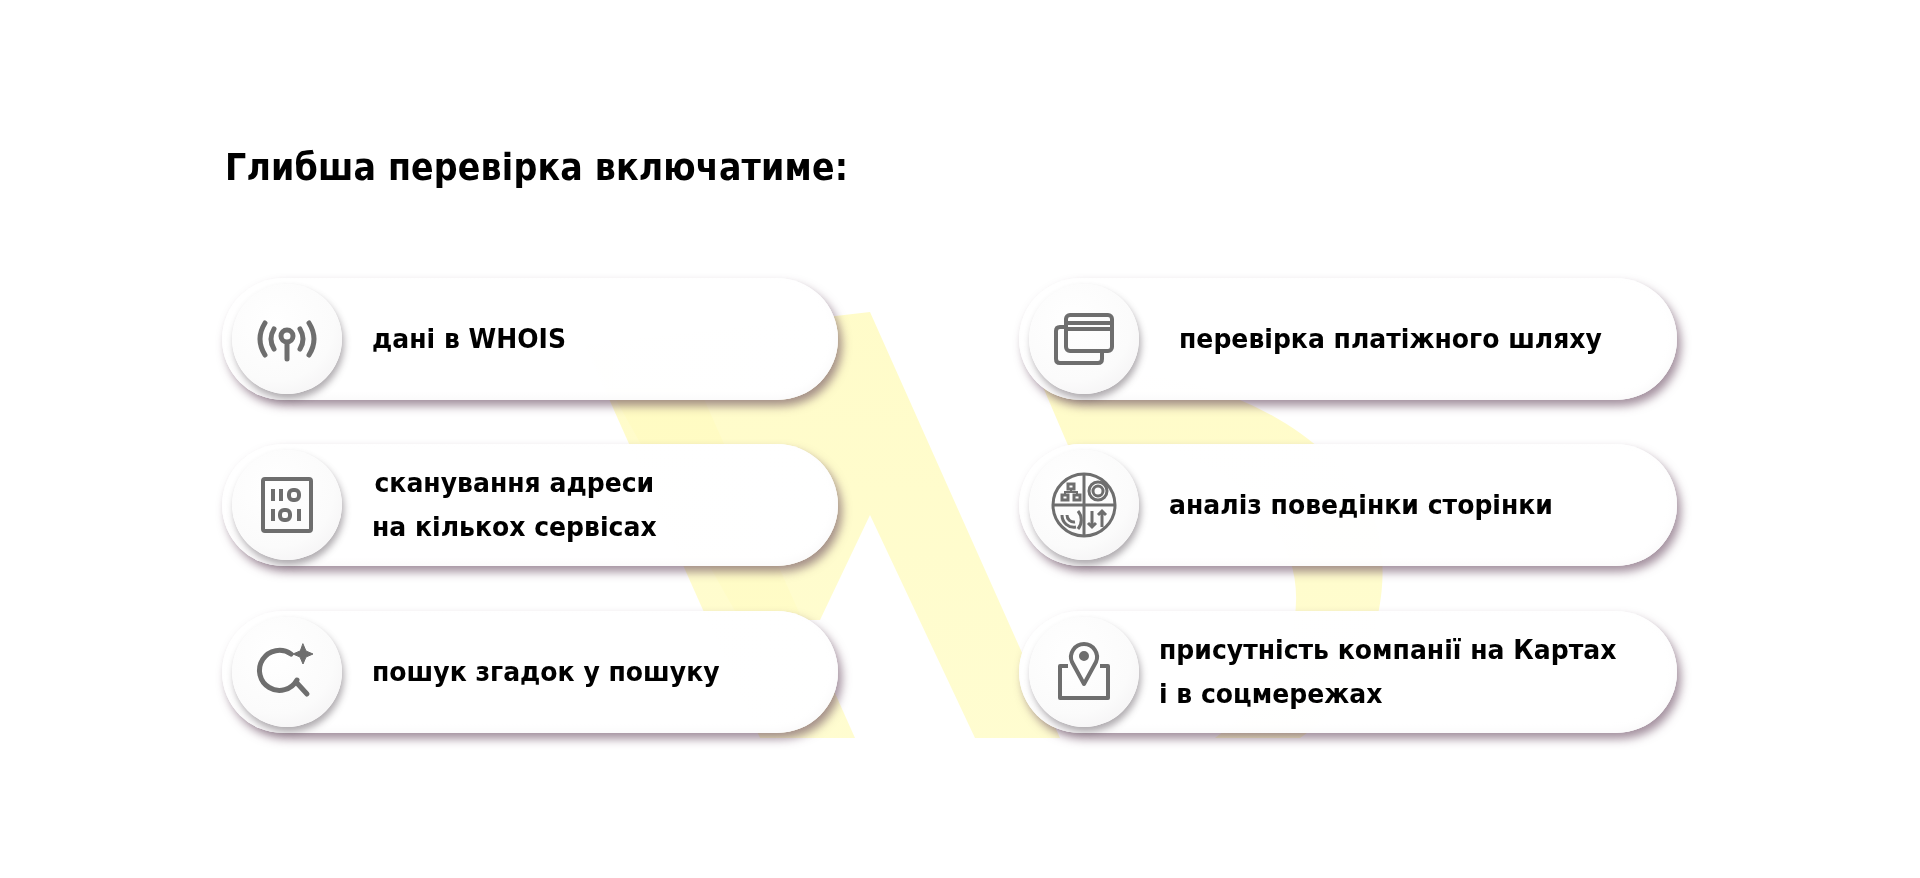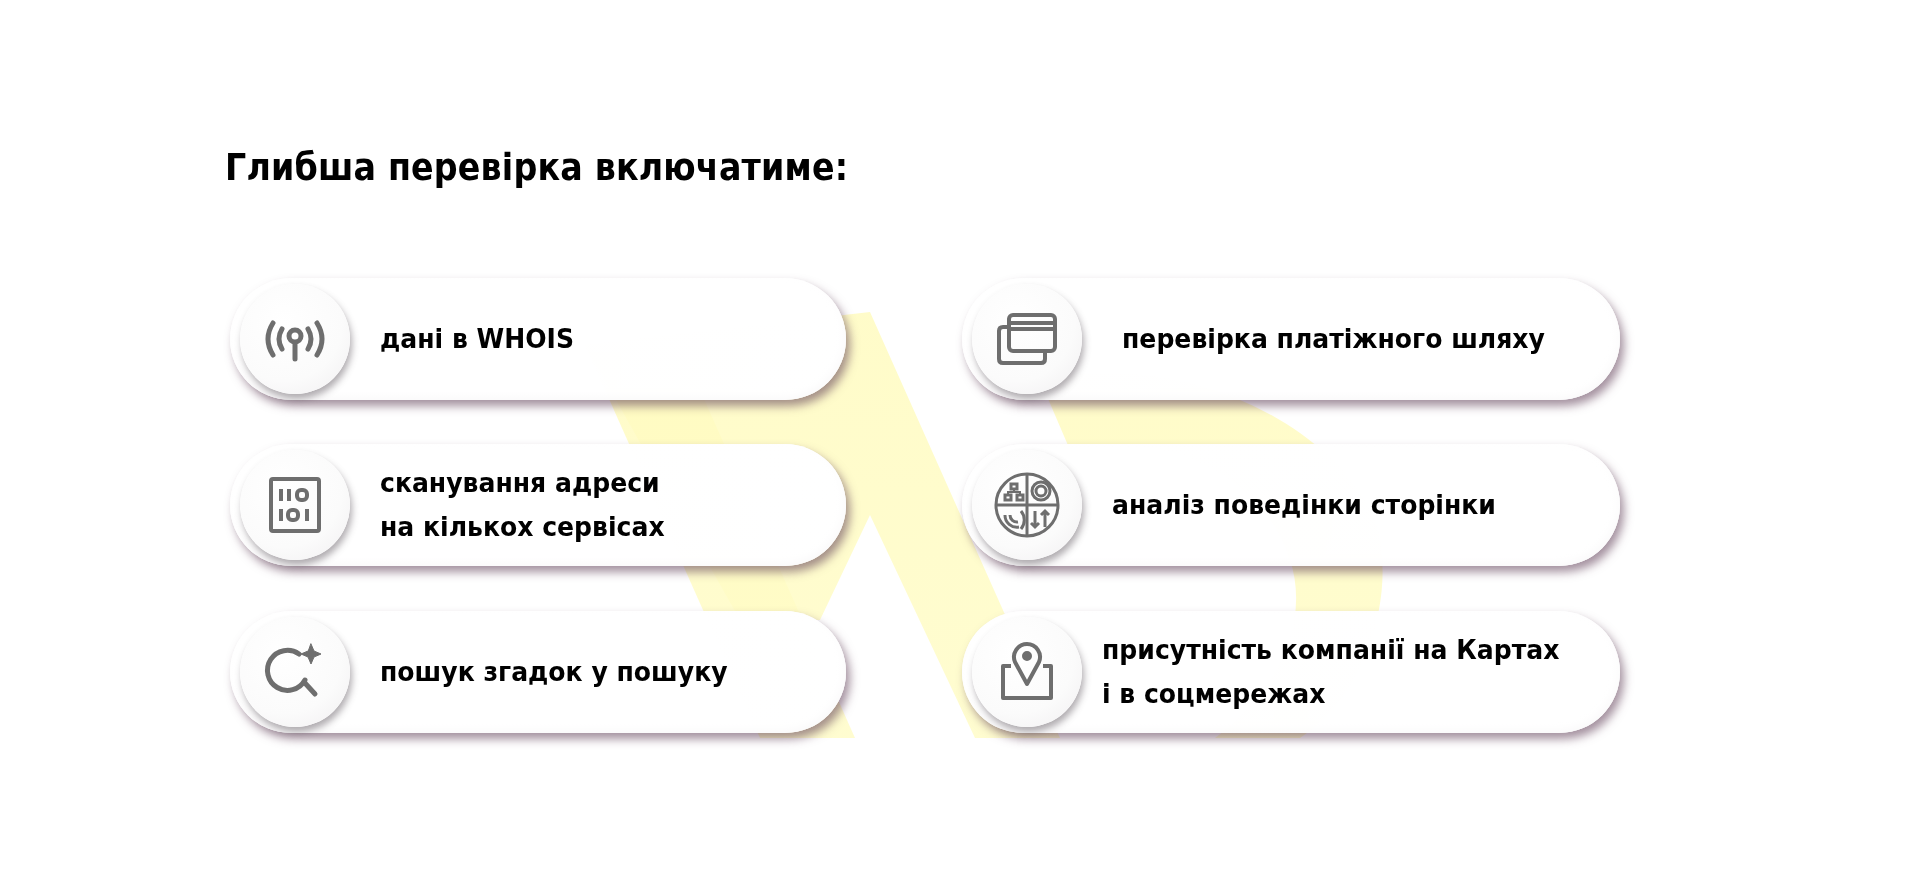--- a/index.html
+++ b/index.html
@@ -29,22 +29,22 @@
     box-shadow: 2px 5px 7px rgba(80,70,80,0.45), -2px 0 3px rgba(255,255,255,0.9);
     display: flex; align-items: center; justify-content: center;
   }
   .icon-circle svg { width: 72px; height: 72px; }
   .label {
     position: absolute; left: 150px; top: 0; bottom: 0; display: flex; flex-direction: column; justify-content: center;
     font-family: "DejaVu Sans", sans-serif; font-weight: bold; font-size: 27px; line-height: 44px; color: #000;
     transform: scaleX(0.93); transform-origin: left center; white-space: nowrap;
   }
   .label span { display: block; }
-  .left { left: 230px; width: 616px; }
-  .right { left: 962px; width: 658px; text-decoration: underline; }
+  .left { left: 222px; width: 616px; text-align: center; }
+  .right { left: 1019px; width: 658px; text-decoration: underline; }
   .r1 { top: 278px; } .r2 { top: 444px; } .r3 { top: 611px; }
 </style>
 </head>
 <body>
 
 <svg class="watermark" viewBox="0 0 1920 878">
   <defs>
     <linearGradient id="wm" x1="0" y1="0" x2="0" y2="1">
       <stop offset="0" stop-color="#fffbc0" stop-opacity="0.95"></stop>
       <stop offset="1" stop-color="#fffcc8" stop-opacity="0.95"></stop>

